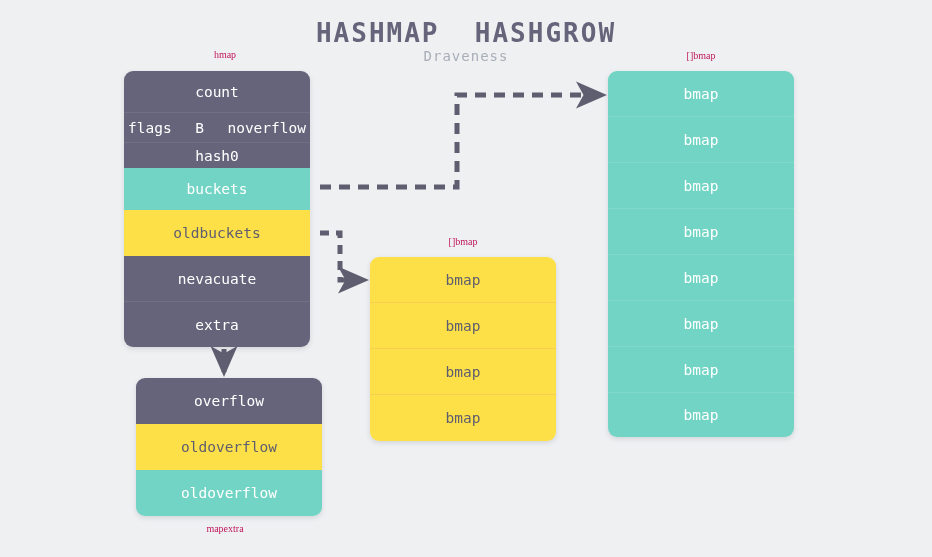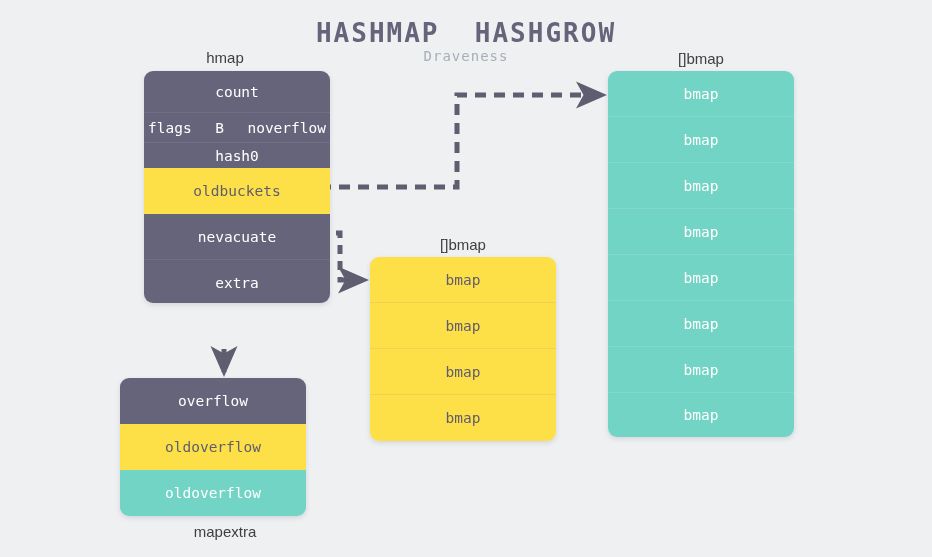--- a/index.html
+++ b/index.html
@@ -43,23 +43,23 @@
     text-align: center;
     font-family: "DejaVu Sans Mono", monospace;
     font-size: 14px;
     letter-spacing: 1px;
     color: #a8aeb8;
   }
 
   
   .grp-label {
     position: absolute;
-    font-family: Liberation Sans, sans-serif;
-    font-size: 15px;
-    color: #404040;
+    font-family: Liberation Serif, serif;
+    font-size: 10px;
+    color: #be185d;
     text-align: center;
     white-space: pre;
   }
 
   
   .box {
     position: absolute;
     border-radius: 9px;
     overflow: hidden;
     box-shadow: 0 2px 5px rgba(90,95,110,0.18);
@@ -123,44 +123,47 @@
 
     <path d="M 320 187 L 457 187 L 457 95 L 602 95" fill="none" stroke="#5f5d70" stroke-width="5" stroke-dasharray="11 8" stroke-linecap="butt" marker-end="url(#ah)"></path>
 
     <path d="M 320 233 L 340 233 L 340 280 L 364 280" fill="none" stroke="#5f5d70" stroke-width="5" stroke-dasharray="9 7" stroke-linecap="butt" marker-end="url(#ah)"></path>
 
     <path d="M 224 349 L 224 372" fill="none" stroke="#5f5d70" stroke-width="5" stroke-dasharray="5 6" stroke-linecap="butt" marker-end="url(#ahd)"></path>
   </svg>
 
   <div class="grp-label" style="left:132px; top:49px; width:186px;">hmap</div>
 
-  <div class="box" style="left:144px; top:71px; width:186px; height:232px;">
+  <div class="box" style="left:124px; top:71px; width:186px; height:276px;">
     <div class="row dark sep-dark" style="height:42px;">
       <span>count</span>
     </div>
     <div class="row dark sep-dark split" style="height:30px;">
       <span>flags</span>
       <span>B</span>
       <span>noverflow</span>
     </div>
     <div class="row dark" style="height:25px;">
       <span>hash0</span>
     </div>
+    <div class="row teal" style="height:42px;">
+      <span>buckets</span>
+    </div>
     <div class="row yellow" style="height:46px;">
       <span>oldbuckets</span>
     </div>
     <div class="row dark sep-dark" style="height:46px;">
       <span>nevacuate</span>
     </div>
     <div class="row dark" style="height:45px;">
       <span>extra</span>
     </div>
   </div>
 
-  <div class="box" style="left:120px; top:378px; width:186px; height:138px;text-align:right;">
+  <div class="box" style="left:136px; top:378px; width:186px; height:138px;text-align:right;">
     <div class="row dark" style="height:46px;">
       <span>overflow</span>
     </div>
     <div class="row yellow" style="height:46px;">
       <span>oldoverflow</span>
     </div>
     <div class="row teal" style="height:46px;">
       <span>oldoverflow</span>
     </div>
   </div>

